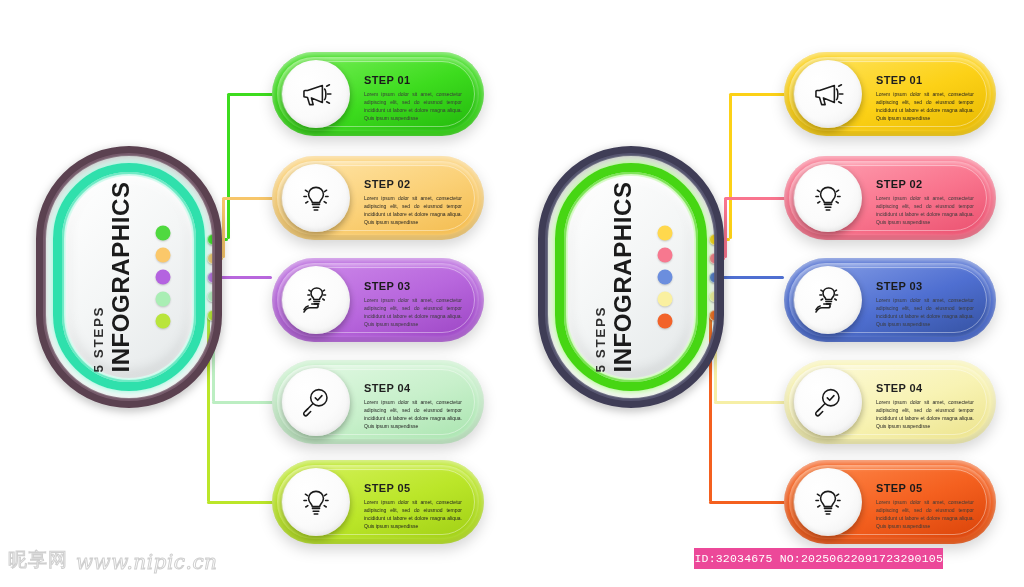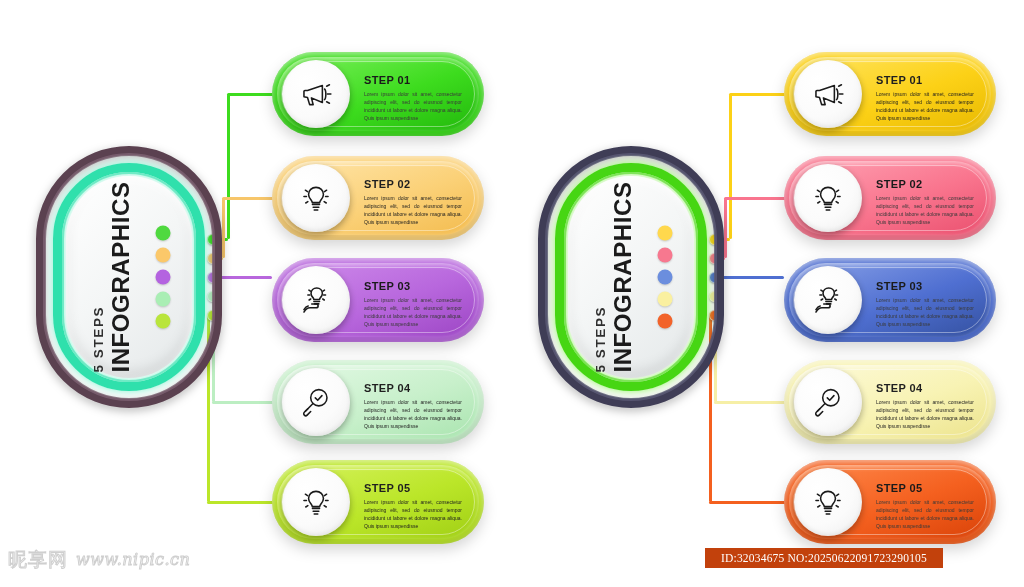--- a/index.html
+++ b/index.html
@@ -123,31 +123,31 @@
   .wm{position:absolute;left:0;bottom:0;width:951px;height:52px;}
   .wm-logo{
     position:absolute;left:8px;top:12px;
     font-size:19px;color:#ffffff;
     -webkit-text-stroke:1px #cfcfcf;
     letter-spacing:1px;
     font-family:"DejaVu Sans", sans-serif;
   }
   .wm-url{
     position:absolute;left:76px;top:15px;
-    font-size:16px;color:#ffffff;
+    font-size:20px;color:#ffffff;
     -webkit-text-stroke:1px #cfcfcf;
     font-style:italic;letter-spacing:.5px;
     font-family:"DejaVu Serif", serif;
   }
   .wm-id{
     position:absolute;right:8px;top:13px;
-    background:#c2410c;color:#ffffff;
+    background:#ec4899;color:#ffffff;
     font-size:11.5px;letter-spacing:.2px;
-    padding:4px 16px;
-    font-family:Liberation Serif, serif;
+    padding:4px 0;
+    font-family:Liberation Mono, monospace;
   }
 </style>
 </head>
 <body>
 
 <div class="canvas">
 
   <div class="group left">
 
     <div>

